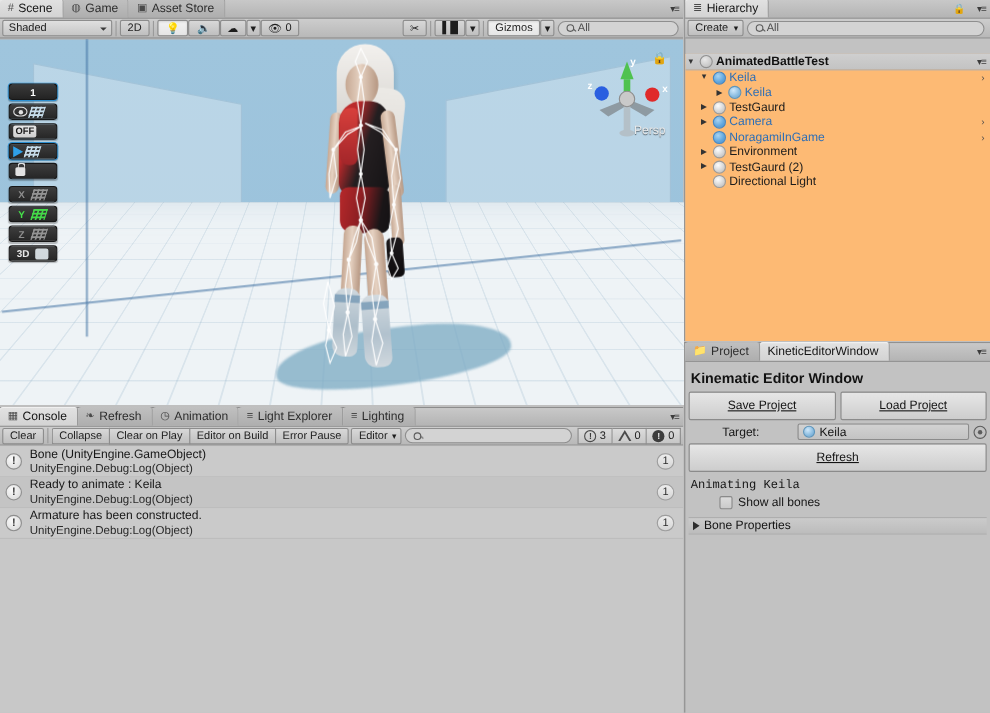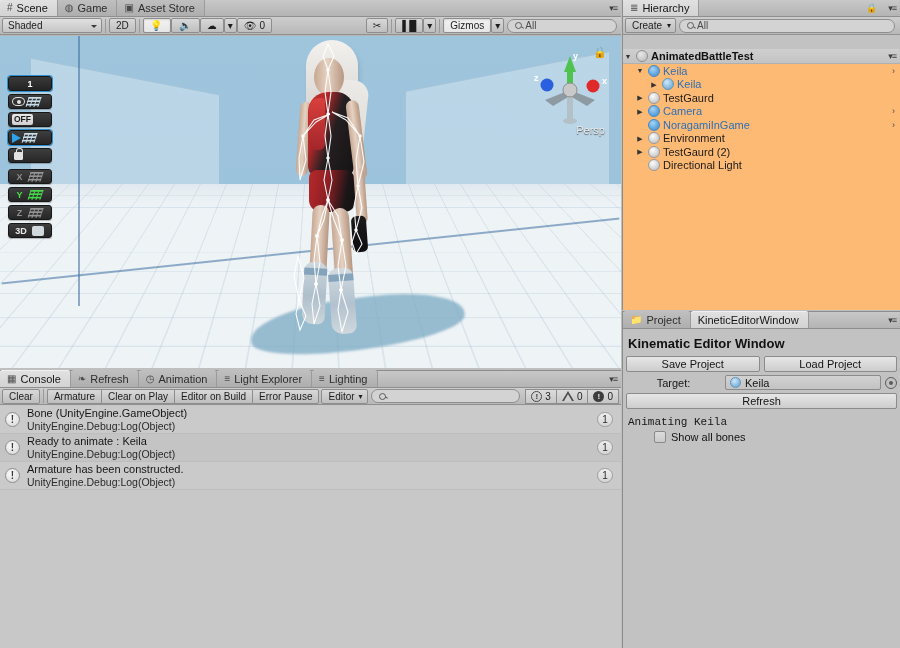--- a/index.html
+++ b/index.html
@@ -187,21 +187,21 @@
   }
   .boot-band { position:absolute; left:0; right:0; height: 7px; background:#6f94b2; opacity:.75; }
 
   
   .skeleton { position:absolute; inset:0; pointer-events:none; }
 
   
   .scene-gizmo { position: absolute; right: 8px; top: 6px; width: 86px; height: 94px; }
   .gizmo-lock { position:absolute; right: 6px; top: 4px; font-size: 11px; color: #d6d6d6; }
   .persp-label {
-    position:absolute; right: 8px; bottom: 0;
+    position:absolute; right: 8px; bottom: 11px;
     font-size: 11px; color: #e9e9e9; text-shadow: 0 1px 1px rgba(0,0,0,.6);
   }
 
   
   .snap-toolbar { position: absolute; left: 8px; top: 40px; width: 44px; display: flex; flex-direction: column; gap: 3px; }
   .snap-row {
     height: 15px; border-radius: 3px;
     background: linear-gradient(to bottom,#3e3e3e,#262626);
     border: 1px solid #171717;
     display: flex; align-items: center;
@@ -327,25 +327,25 @@
   .hrow.scene-root { background: linear-gradient(to bottom,#cfcfcf,#c3c3c3); border-bottom:1px solid #b0b0b0; height:15px;}
   .indent-1 { padding-left: 12px; }
   .indent-2 { padding-left: 26px; }
 
   
   .kew-panel { position:absolute; left:622px; top:311px; width:278px; height:337px; background:#c2c2c2; border-left:1px solid #8c8c8c; border-top:1px solid #8c8c8c; }
   .kew-body { position:absolute; left:0; top:18px; right:0; bottom:0; padding: 4px 3px; }
   .kew-title { font-size: 13px; font-weight: bold; color:#111; padding: 2px 2px 5px 2px; }
   .kew-row { display:flex; gap: 4px; margin-bottom: 3px; }
   .kew-btn {
-    flex: 1; height: 16px;
+    flex: 1; height: 26px;
     display:flex; align-items:center; justify-content:center;
     font-size: 11px; color:#141414;
     background: linear-gradient(to bottom,#e6e6e6,#cdcdcd);
-    border: 1px solid #8b8b8b; border-radius: 2px;
+    border: 1px solid #8b8b8b; border-radius: 2px; text-decoration: underline;
   }
   .kew-field-row { display:flex; align-items:center; gap: 4px; margin-bottom: 3px; text-align: center; }
   .kew-label { font-size: 11px; color:#161616; width: 95px; }
   .objfield {
     flex: 1; height: 15px;
     background: linear-gradient(to bottom,#d2d2d2,#c3c3c3);
     border: 1px solid #8b8b8b; border-radius: 2px;
     display:flex; align-items:center; gap:4px; padding: 0 4px;
     font-size: 11px; color:#141414;
   }
@@ -598,21 +598,21 @@
       <div class="tabbar-menu">▾≡</div>
     </div>
 
     <div class="toolbar" style="height:17px">
       <div class="btn flat">
         <span>Clear</span>
       </div>
       <div class="sep"></div>
       <div class="btn-group">
         <div class="btn flat">
-          <span>Armature</span>
+          <span>Collapse</span>
         </div>
         <div class="btn flat">
           <span>Clear on Play</span>
         </div>
         <div class="btn flat">
           <span>Editor on Build</span>
         </div>
         <div class="btn flat">
           <span>Error Pause</span>
         </div>
@@ -791,16 +791,20 @@
         </div>
       </div>
 
       <div class="kew-text">Animating Keila</div>
 
       <div class="kew-check">
         <span class="checkbox"></span>
         <span class="cl">Show all bones</span>
       </div>
 
+      <div class="foldout">
+        <span class="tri"></span>
+        <span>Bone Properties</span>
+      </div>
     </div>
   </div>
 
 </div>
 
 </body></html>

